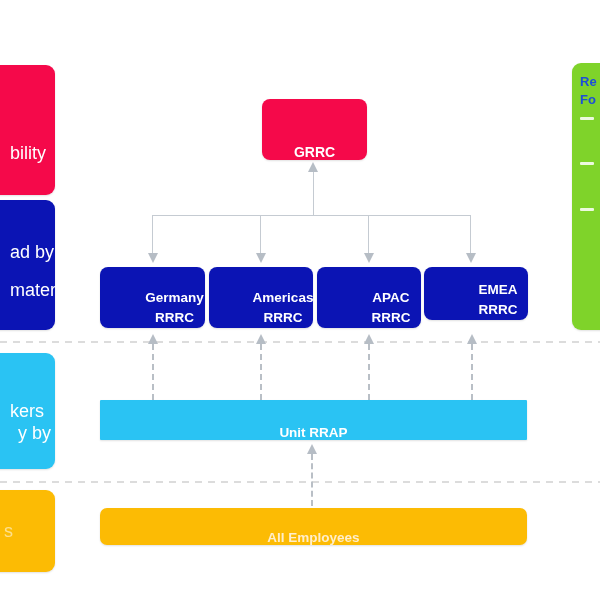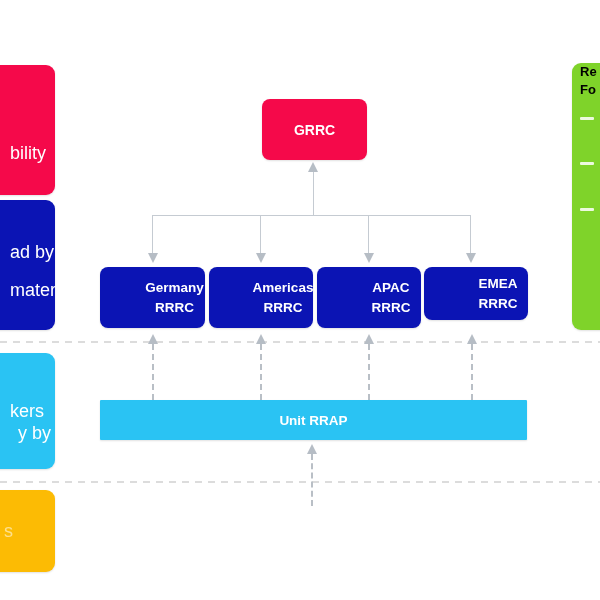--- a/index.html
+++ b/index.html
@@ -17,35 +17,35 @@
   .card{position:absolute;border-radius:9px;box-shadow:0 1px 2px rgba(0,0,0,.12);}
   .card .frag{position:absolute;color:#ffffff;font-size:18px;line-height:16px;white-space:nowrap;padding-left:8px;}
   
   .red-bg{background:#f5094a;}
   .blue-bg{background:#0b14b4;}
   .cyan-bg{background:#2ac3f3;}
   .amber-bg{background:#fcbb04;}
   .green-bg{background:#7fd32a;}
   
   .node{
-    position:absolute;border-radius:8px;display:flex;align-items:center;justify-content:center;
+    position:absolute;border-radius:8px;display:flex;align-items:flex-end;justify-content:center;
     color:#fff;font-weight:bold;text-align:center;box-shadow:0 1px 2px rgba(0,0,0,.12);
   }
   .node .two-line{font-size:13.5px;line-height:20px;margin-left:44px;}
   
   .hline,.vline{position:absolute;background:#c5cbd2;}
   .vdash{position:absolute;width:0;border-left:2px dashed #b9bfc6;}
   .arrow-up{position:absolute;width:0;height:0;
     border-left:5px solid transparent;border-right:5px solid transparent;
     border-bottom:10px solid #b6bdc5;}
   .arrow-down{position:absolute;width:0;height:0;
     border-left:5px solid transparent;border-right:5px solid transparent;
     border-top:10px solid #b6bdc5;}
   
-  .green-title{position:absolute;left:8px;top:0;color:#000000;font-weight:bold;
+  .green-title{position:absolute;left:8px;top:10px;color:#1d4ed8;font-weight:bold;
     font-size:13px;line-height:18px;white-space:nowrap;}
   .dash-item{position:absolute;left:8px;width:14px;height:3px;background:rgba(255,255,255,.85);
     border-radius:1px;}
 </style>
 </head>
 <body>
 
 <div id="canvas">
 
   <div class="divider" style="top:341px"></div>
@@ -132,14 +132,17 @@
   <div class="vdash" style="left:368px;top:344px;height:56px"></div>
   <div class="vdash" style="left:471px;top:344px;height:56px"></div>
 
   <div class="node cyan-bg" style="left:100px;top:400px;width:427px;height:40px;font-size:13.5px;border-radius:1px">
     <span>Unit RRAP</span>
   </div>
 
   <div class="arrow-up" style="left:307px;top:444px"></div>
   <div class="vdash" style="left:311px;top:454px;height:52px"></div>
 
+  <div class="node amber-bg" style="left:100px;top:508px;width:427px;height:37px;font-size:13.5px;border-radius:7px;color:#ffeecb">
+    <span>All Employees</span>
+  </div>
 
 </div>
 
 </body></html>

